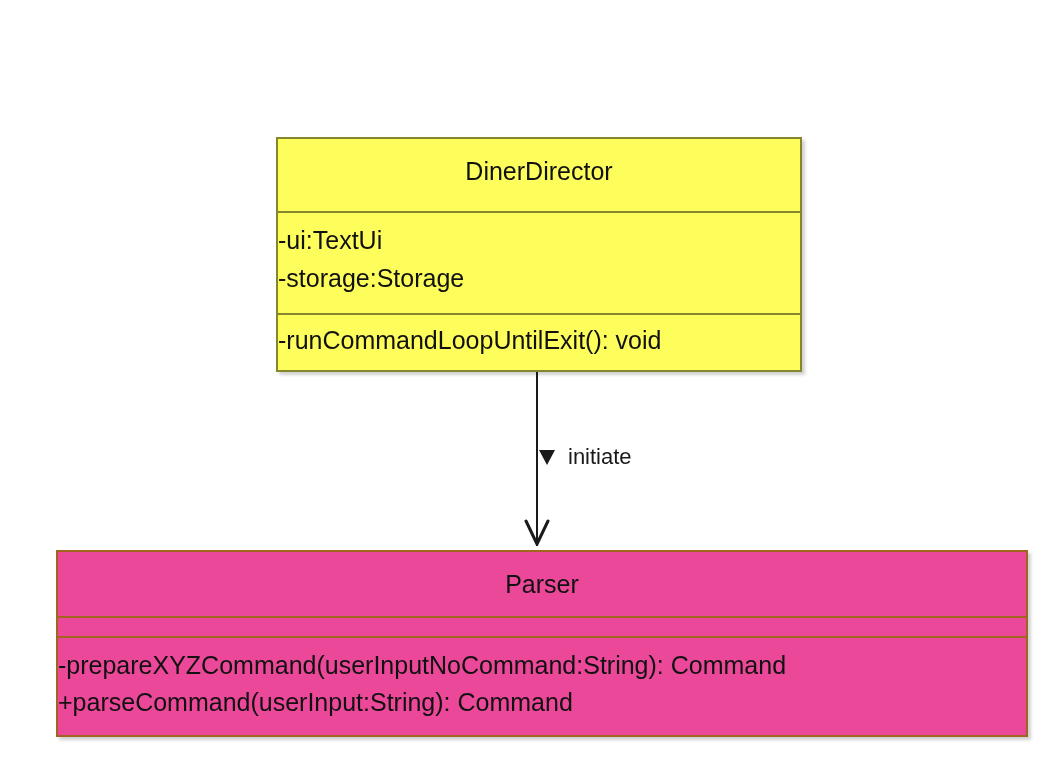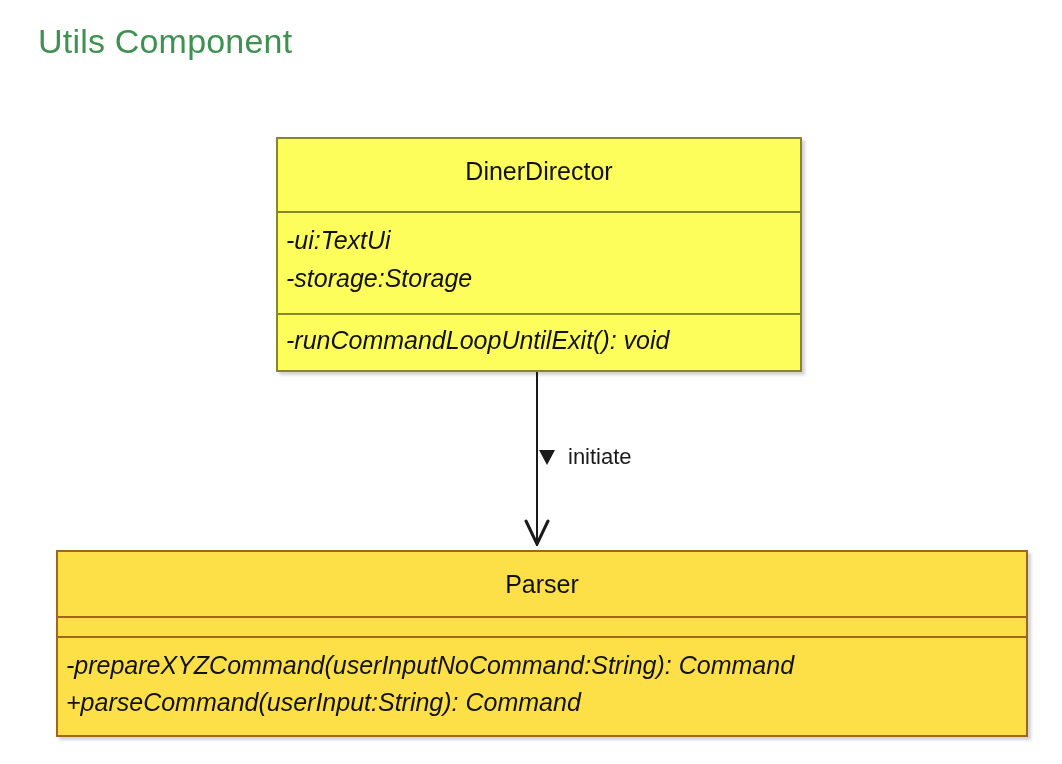--- a/index.html
+++ b/index.html
@@ -47,23 +47,21 @@
     color: #111111;
     white-space: nowrap;
     overflow: hidden;
     box-sizing: border-box;
   }
 
   .uml-compartment {
     box-sizing: border-box;
     border-top-style: solid;
     border-top-width: 2px;
-    padding-left: 8px;
     overflow: hidden;
-    font-style: italic;
   }
 
   .uml-line {
     font-size: 25px;
     color: #111111;
     white-space: nowrap;
     line-height: 100%;
   }
 
   
@@ -91,21 +89,21 @@
     height: 63px;
     padding-top: 13px;
   }
 
   
   #class-parser {
     left: 56px;
     top: 550px;
     width: 972px;
     height: 187px;
-    background: #fde047;
+    background: #ec4899;
     border-color: #a0651e;
   }
   #class-parser .uml-name {
     height: 64px;
     line-height: 64px;
   }
   #class-parser .uml-compartment {
     border-top-color: #a0651e;
   }
   #parser-attributes {
@@ -153,21 +151,20 @@
     font-size: 22px;
     color: #1a1a1a;
     white-space: nowrap;
   }
 </style>
 </head>
 <body>
 
 <div id="canvas">
 
-  <div class="page-title">Utils Component</div>
 
   <div class="uml-class" id="class-dinerdirector">
 
     <div class="uml-name">DinerDirector</div>
 
     <div class="uml-compartment" id="dd-attributes">
       <div class="uml-line">-ui:TextUi</div>
       <div class="uml-line">-storage:Storage</div>
     </div>
 

